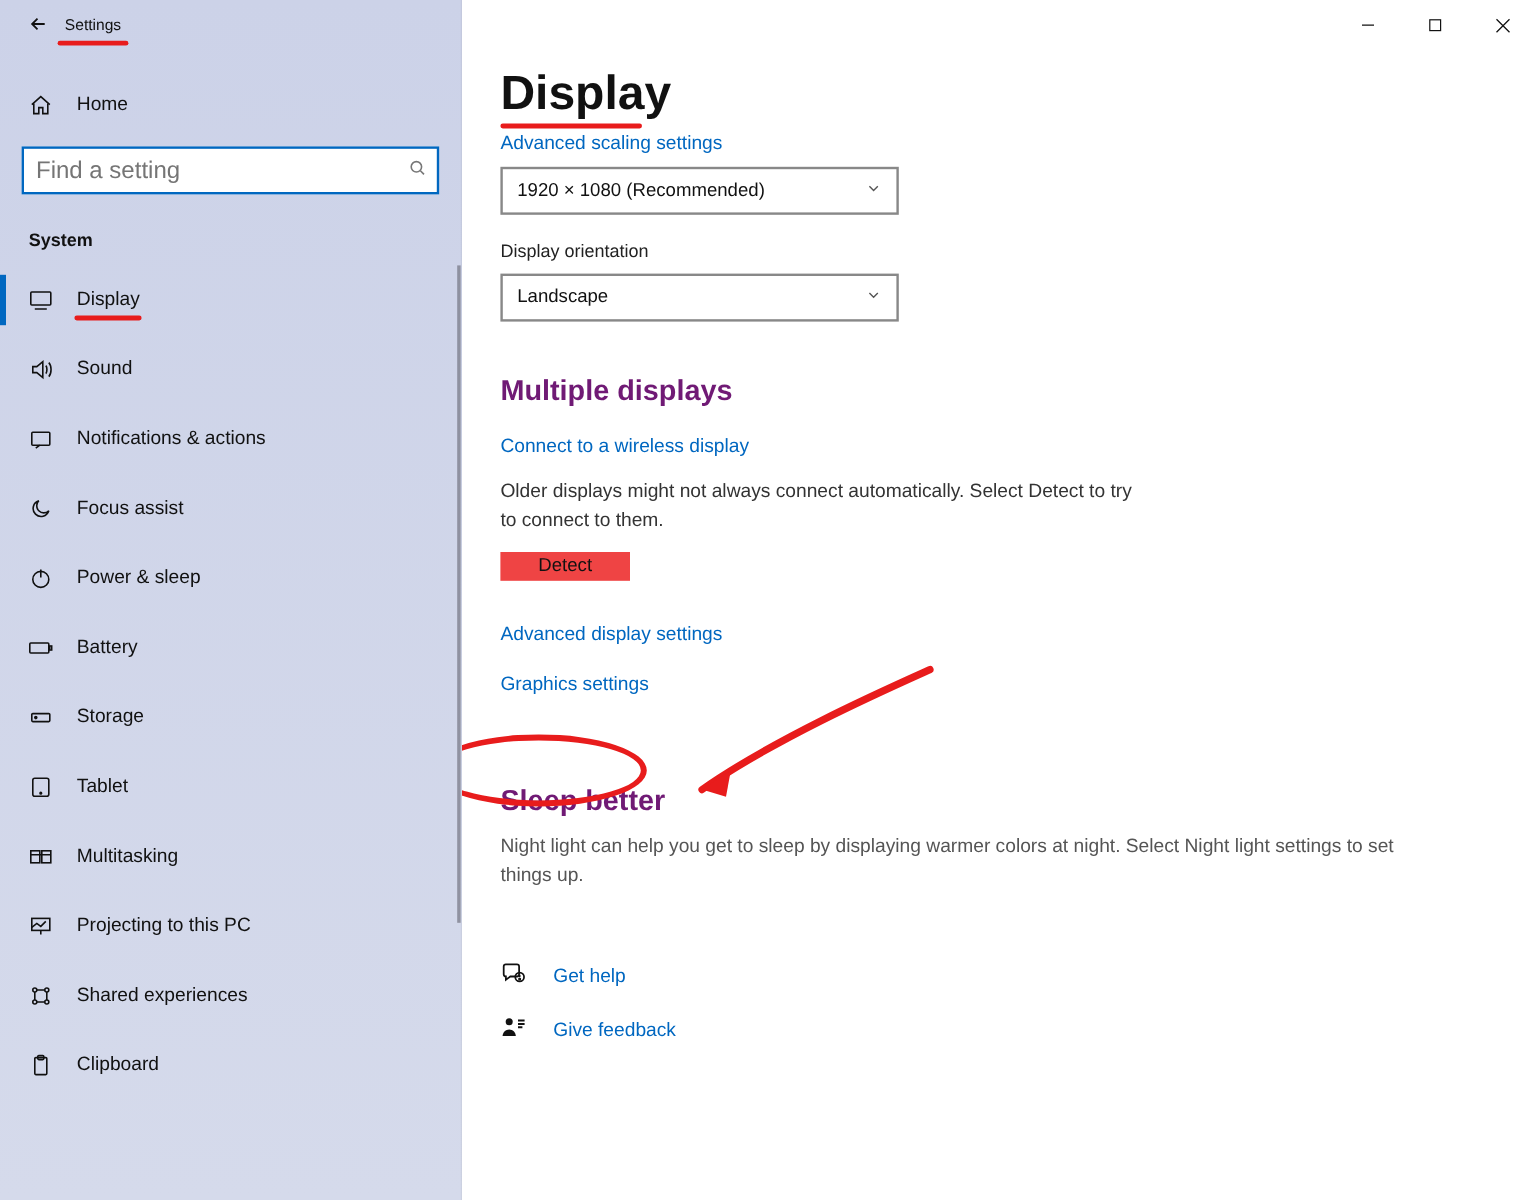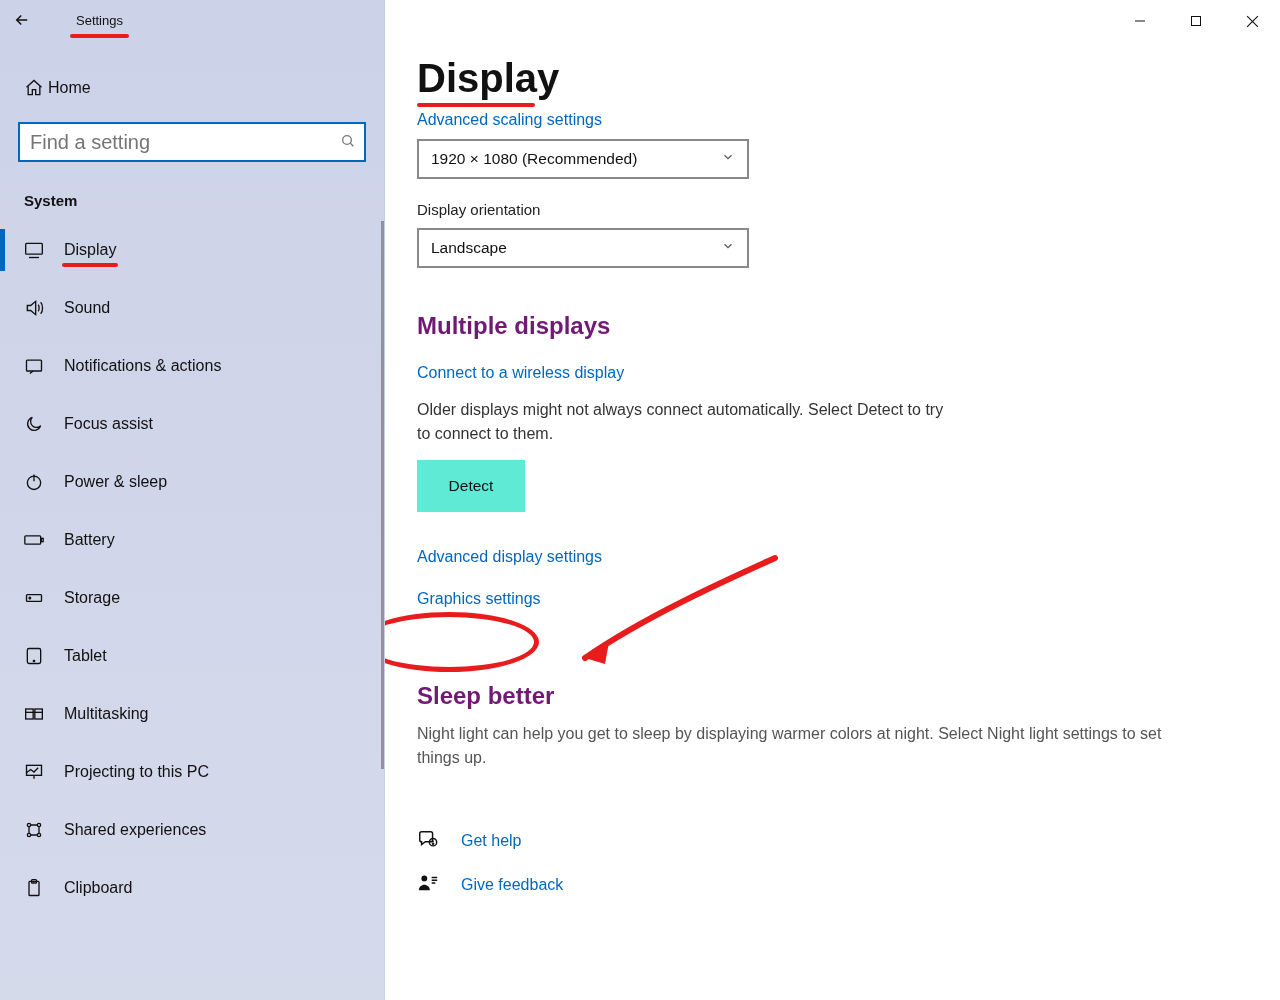--- a/index.html
+++ b/index.html
@@ -7,30 +7,30 @@
   .window { display: flex; width: 100%; height: 100%; }
   .sidebar {
     width: 385px;
     background: linear-gradient(to bottom, #ccd2e8, #d5daeb);
     border-right: 1px solid rgba(0,0,0,0.04);
     display: flex; flex-direction: column;
     position: relative;
   }
   .titlebar {
     height: 40px; display: flex; align-items: center;
-    padding-left: 12px; gap: 44px;
+    padding-left: 22px; gap: 12px;
   }
   .back-icon { width: 20px; height: 20px; display: flex; align-items: center; justify-content: center; }
   .app-title { font-size: 13px; font-weight: 400; color: #111; position: relative; }
   .red-underline-title::after {
     content: ""; position: absolute; left: -6px; right: -6px; bottom: -10px;
     height: 4px; background: #e81c1c; border-radius: 2px;
   }
   .home-row {
-    display: flex; align-items: center; gap: 4px;
+    display: flex; align-items: center; gap: 20px;
     padding: 14px 12px 14px 24px; margin-top: 24px;
   }
   .nav-icon { width: 20px; height: 20px; display: flex; align-items: center; justify-content: center; }
   .home-label { font-size: 16px; color: #111; }
   .search-box {
     margin: 10px 18px 0 18px;
     border: 2px solid #0067c0;
     background: #fff;
     height: 40px; display: flex; align-items: center;
     padding: 0 8px 0 10px;
@@ -83,22 +83,22 @@
   .dropdown {
     margin-top: 10px; border: 2px solid #888; width: 332px; height: 40px;
     display: flex; align-items: center; justify-content: space-between;
     padding: 0 12px; font-size: 15.5px; color: #111;
   }
   .chev { color: #555; }
   .section-title { font-size: 24px; font-weight: 600; margin-top: 44px; color: #701a75; }
   .body-text { font-size: 16px; color: #333; margin-top: 16px; line-height: 1.5; }
   .body-text-muted { font-size: 16px; color: #555; margin-top: 12px; line-height: 1.5; }
   .detect-btn {
-    margin-top: 14px; width: 108px; height: 52px;
-    background: #5eead4; border: none; font-size: 15.5px; color: #111;
+    margin-top: 14px; width: 108px; height: 24px;
+    background: #ef4444; border: none; font-size: 15.5px; color: #111;
   }
   .help-row { display: flex; align-items: center; gap: 22px; margin-top: 18px; }
   .help-row:first-of-type { margin-top: 40px; }
 
   
   .red-ellipse {
     position: absolute; border: 5px solid #e81c1c; border-radius: 50%;
     width: 180px; height: 60px; pointer-events: none;
   }
   .anno-container { position: absolute; pointer-events: none; }

